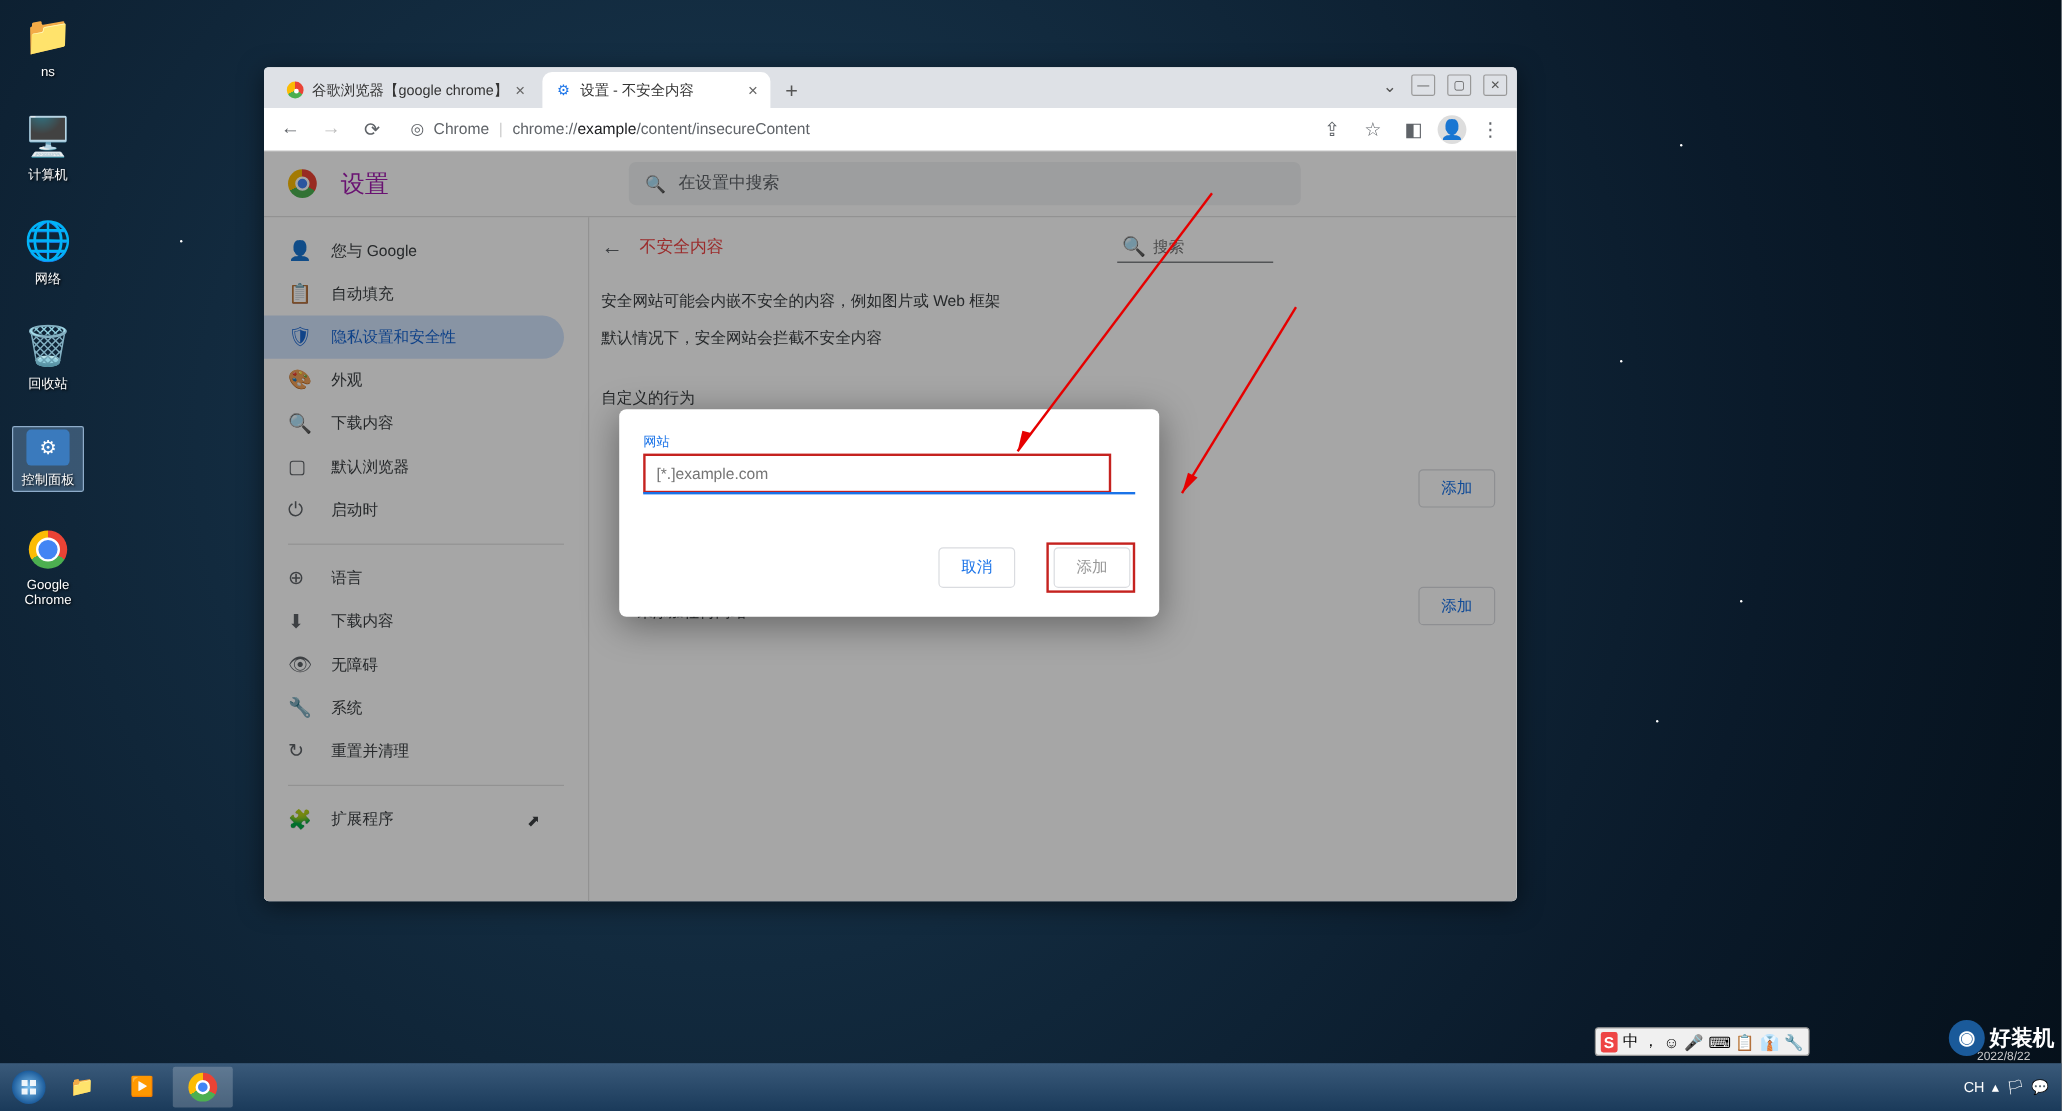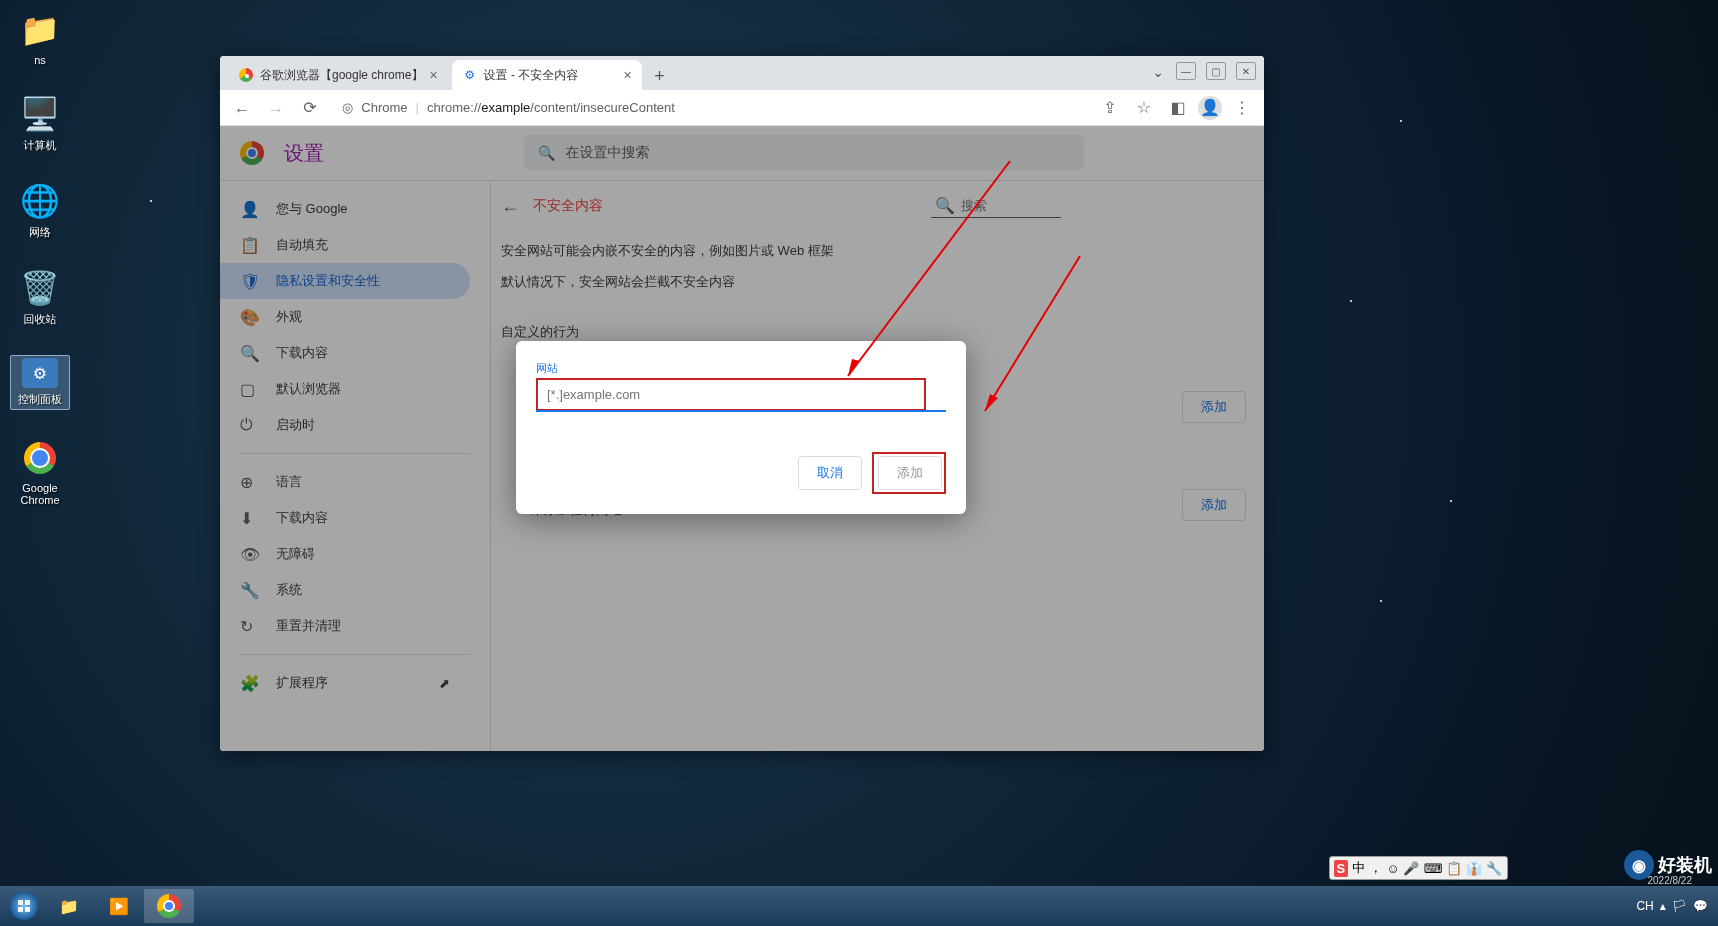--- a/index.html
+++ b/index.html
@@ -63,21 +63,21 @@
 .add-btn.b2 { top: 308px; }
 .no-sites { font-size: 13px; color: #3c4043; margin: 16px 0 0 30px; }
 
 
 .dialog { position: absolute; left: 296px; top: 215px; width: 450px; background: #fff; border-radius: 6px; box-shadow: 0 6px 30px rgba(0,0,0,0.4); z-index: 10; padding: 20px; }
 .dlg-title { font-size: 14px; color: #202124; margin-bottom: 16px; }
 .dlg-label { font-size: 11px; color: #1a73e8; }
 .dlg-input-wrap { border: 2px solid #c5221f; padding: 1px; margin-top: 2px; width: 390px; }
 .dlg-input { width: 100%; padding: 6px 8px; border: none; outline: none; font-size: 13px; color: #5f6368; }
 .dlg-underline { height: 2px; background: #1a73e8; width: 410px; margin-top: -1px; margin-left: 0; }
-.dlg-actions { display: flex; justify-content: flex-end; gap: 10px; margin-top: 40px; align-items: center; }
+.dlg-actions { display: flex; justify-content: flex-end; gap: 26px; margin-top: 40px; align-items: center; }
 .dlg-btn { padding: 7px 18px; border: 1px solid #dadce0; border-radius: 4px; font-size: 13px; cursor: pointer; background: #fff; color: #1a73e8; }
 .dlg-btn.add { color: #999; }
 .add-highlight { border: 2px solid #c5221f; padding: 2px 2px 2px 4px; display: inline-block; }
 
 
 .arrow { position: absolute; z-index: 20; pointer-events: none; }
 
 
 .taskbar { position: absolute; bottom: 0; left: 0; right: 0; height: 40px; background: linear-gradient(#3a5a7a, #1a3a5a); display: flex; align-items: center; padding: 0 4px; }
 .start-btn { width: 40px; height: 36px; display: flex; align-items: center; justify-content: center; cursor: pointer; }

